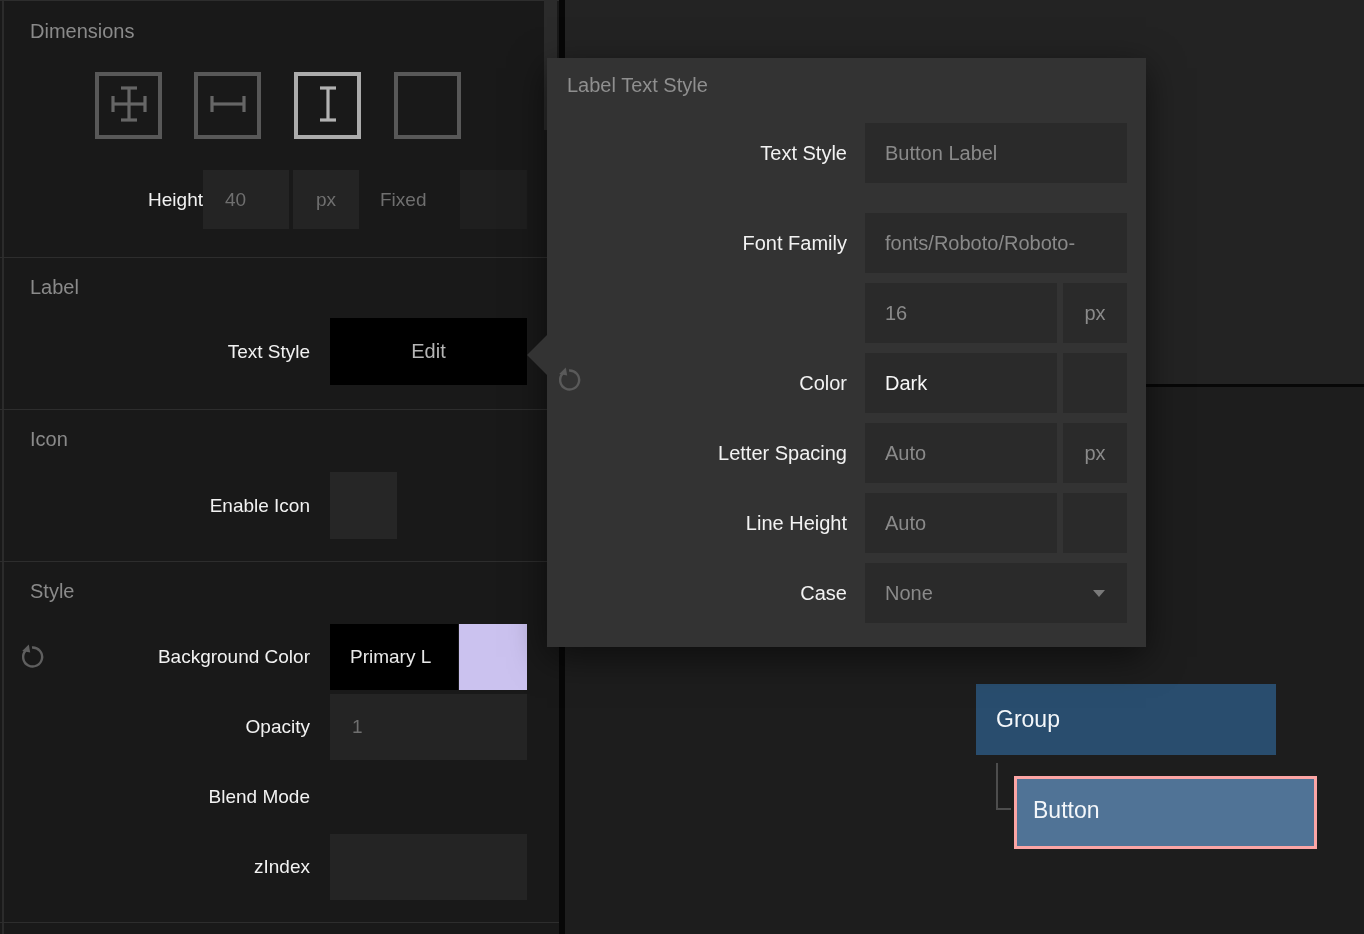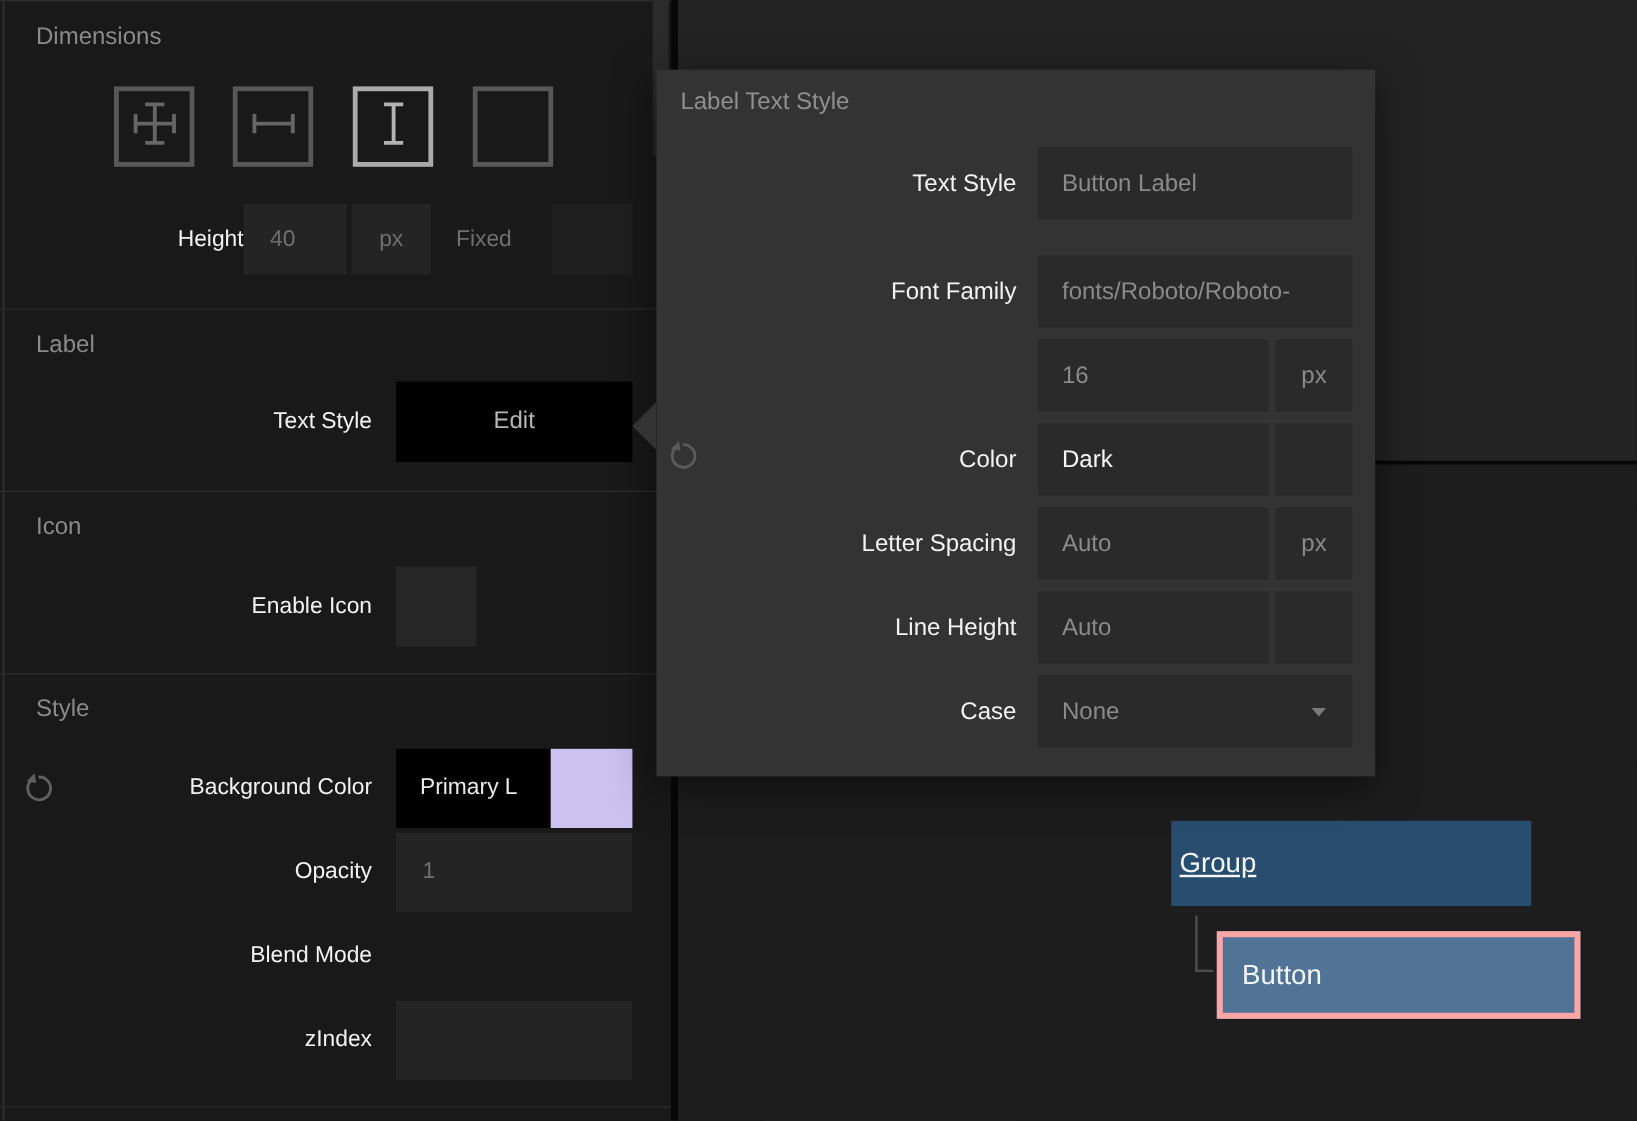--- a/index.html
+++ b/index.html
@@ -8,23 +8,23 @@
   #app { position:relative; width:1364px; height:934px; background:#1d1d1d; overflow:hidden; }
   .abs { position:absolute; }
 
   
   #canvas-top    { left:559px; top:0;     width:805px; height:384px; background:#232323; }
   #canvas-bottom { left:559px; top:387px; width:805px; height:547px; background:#1d1d1d; }
   #canvas-vline  { left:559px; top:0;     width:6px;   height:934px; background:#070707; z-index:4; }
   #canvas-hline  { left:565px; top:384px; width:799px; height:3px;   background:#070707; }
 
   .node { color:#f4f7fa; font-size:23px; z-index:3; }
-  #group-node  { left:976px;  top:684px; width:300px; height:71px; line-height:71px; padding-left:7px;text-decoration:underline; }
+  #group-node  { left:976px;  top:684px; width:300px; height:71px; line-height:71px; padding-left:20px; }
   #button-node { left:1014px; top:776px; width:303px; height:73px; line-height:63px; padding-left:16px;
-                 border:5px solid #fca5a5; }
+                 border:3px solid #fca5a5; }
   #connector-v { left:996px; top:763px; width:2px;  height:47px; background:#4d4d4d; z-index:2; }
   #connector-h { left:996px; top:808px; width:15px; height:2px;  background:#4d4d4d; z-index:2; }
 
   
   #panel { left:0; top:0; width:559px; height:934px; background:#191919; z-index:5; }
   #panel-accent { left:2px; top:0; width:2px; height:934px; background:#2b2b2b; }
   .divider { left:0; width:559px; height:1px; background:#2d2d2d; }
   .sec-title { color:#8a8a8a; font-size:20px; }
   .flabel { color:#f2f2f2; font-size:19px; text-align:right; }
   .muted  { color:#6f6f6f; }

